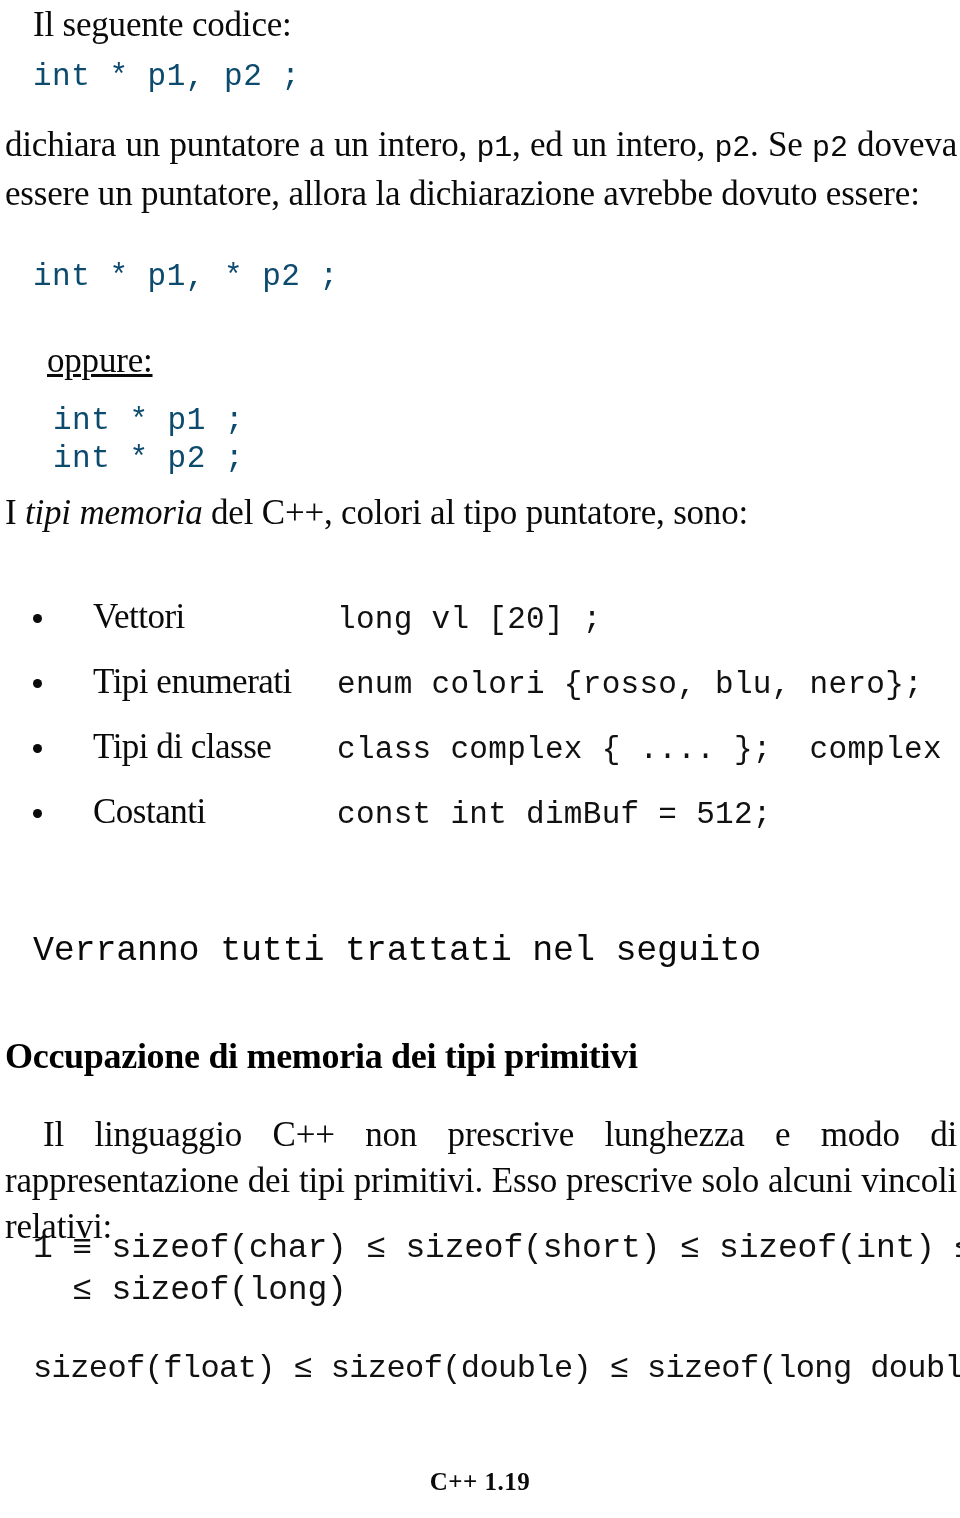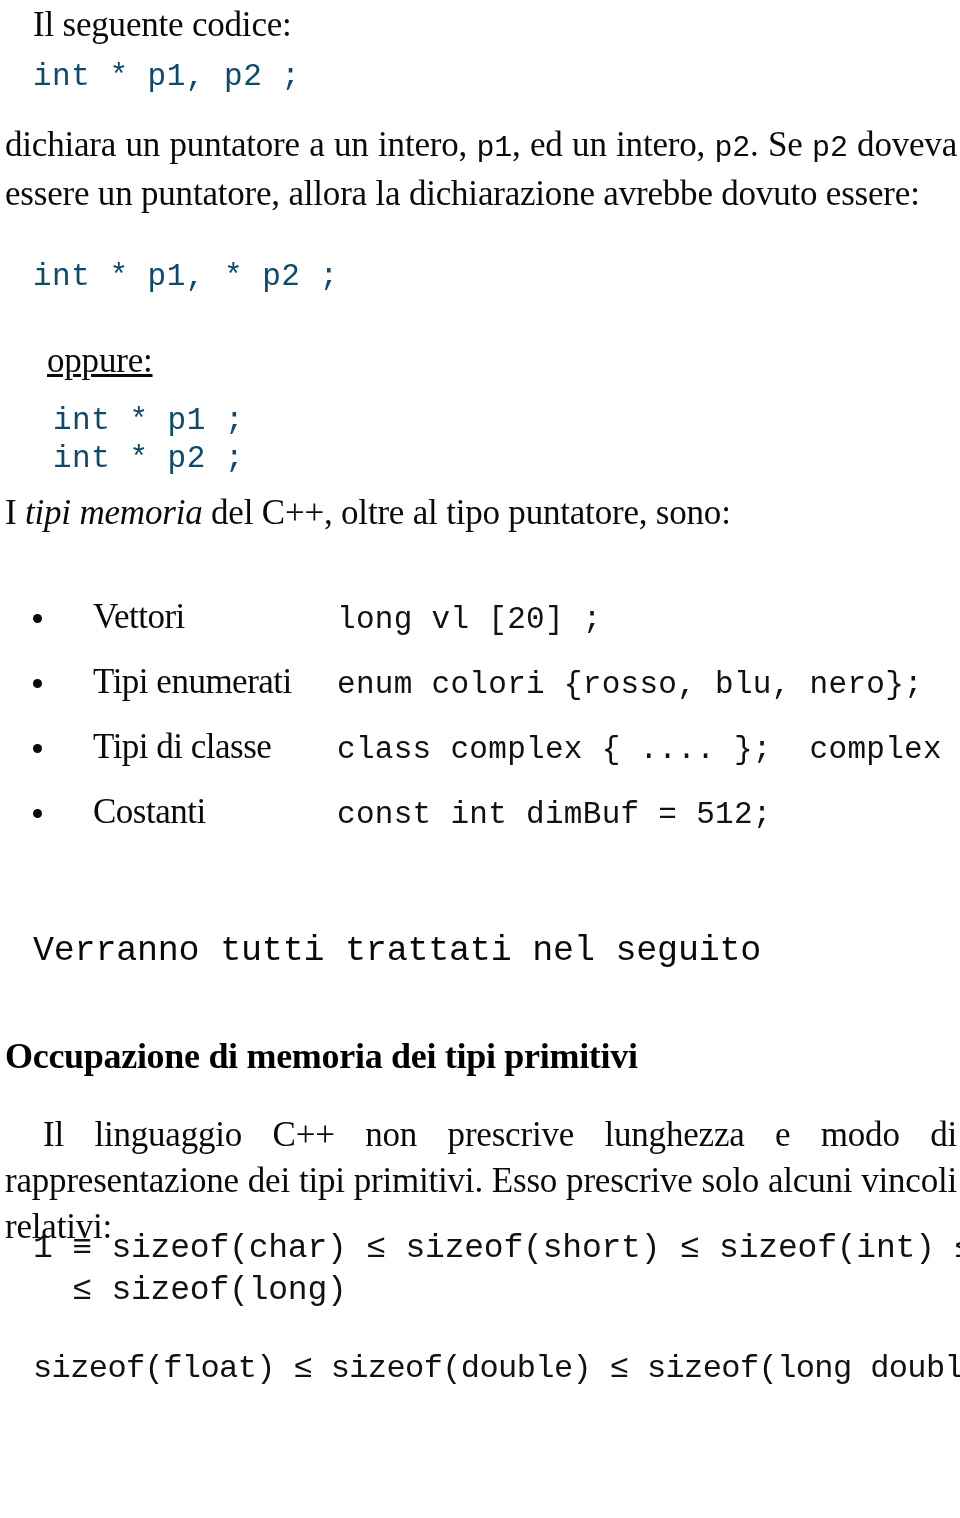--- a/index.html
+++ b/index.html
@@ -143,21 +143,21 @@
 
   <div class="prose" id="para-dichiara"><span>dichiara un puntatore a un intero, </span><span class="inline-mono" style="font-family:'Liberation Mono','DejaVu Sans Mono',monospace;font-size:30px;">p1</span><span>, ed un intero, </span><span class="inline-mono" style="font-family:'Liberation Mono','DejaVu Sans Mono',monospace;font-size:30px;">p2</span><span>. Se </span><span class="inline-mono" style="font-family:'Liberation Mono','DejaVu Sans Mono',monospace;font-size:30px;">p2</span><span> doveva essere un puntatore, allora la dichiarazione avrebbe dovuto essere:</span></div>
 
   <div class="code" id="code-decl-2">int * p1, * p2 ;</div>
 
   <div class="prose" id="line-oppure">oppure:</div>
 
   <div class="code" id="code-decl-3">int * p1 ;
 int * p2 ;</div>
 
-  <div class="prose" id="line-derivati"><span>I </span><span class="ital">tipi memoria</span><span> del C++, oltre al tipo puntatore, sono:</span></div>
+  <div class="prose" id="line-derivati"><span>I </span><span class="ital">tipi memoria</span><span> del C++, colori al tipo puntatore, sono:</span></div>
 
   <div class="bullet-list">
 
     <div class="bullet-row">
       <span class="bullet-dot"></span>
       <span class="bullet-label">Vettori</span>
       <span class="bullet-code">long vl [20] ;</span>
     </div>
 
 
@@ -184,14 +184,15 @@
   <div class="prose" id="line-verranno">Verranno tutti trattati nel seguito</div>
 
   <div class="heading" id="heading-occupazione">Occupazione di memoria dei tipi primitivi</div>
 
   <div class="prose" id="para-linguaggio"><span style="display:inline-block;width:38px;"></span><span>Il linguaggio C++ non prescrive lunghezza e modo di rappresentazione dei tipi primitivi. Esso prescrive solo alcuni vincoli relativi:</span></div>
 
   <div class="formula" id="formula-integral"><span>1 ≡ sizeof(char) ≤ sizeof(short) ≤ sizeof(int) ≤</span><br><span>  ≤ sizeof(long)</span></div>
 
   <div class="formula" id="formula-floating">sizeof(float) ≤ sizeof(double) ≤ sizeof(long double)</div>
 
+  <div id="footer">C++  1.19</div>
 
 </div>
 
 </body></html>

